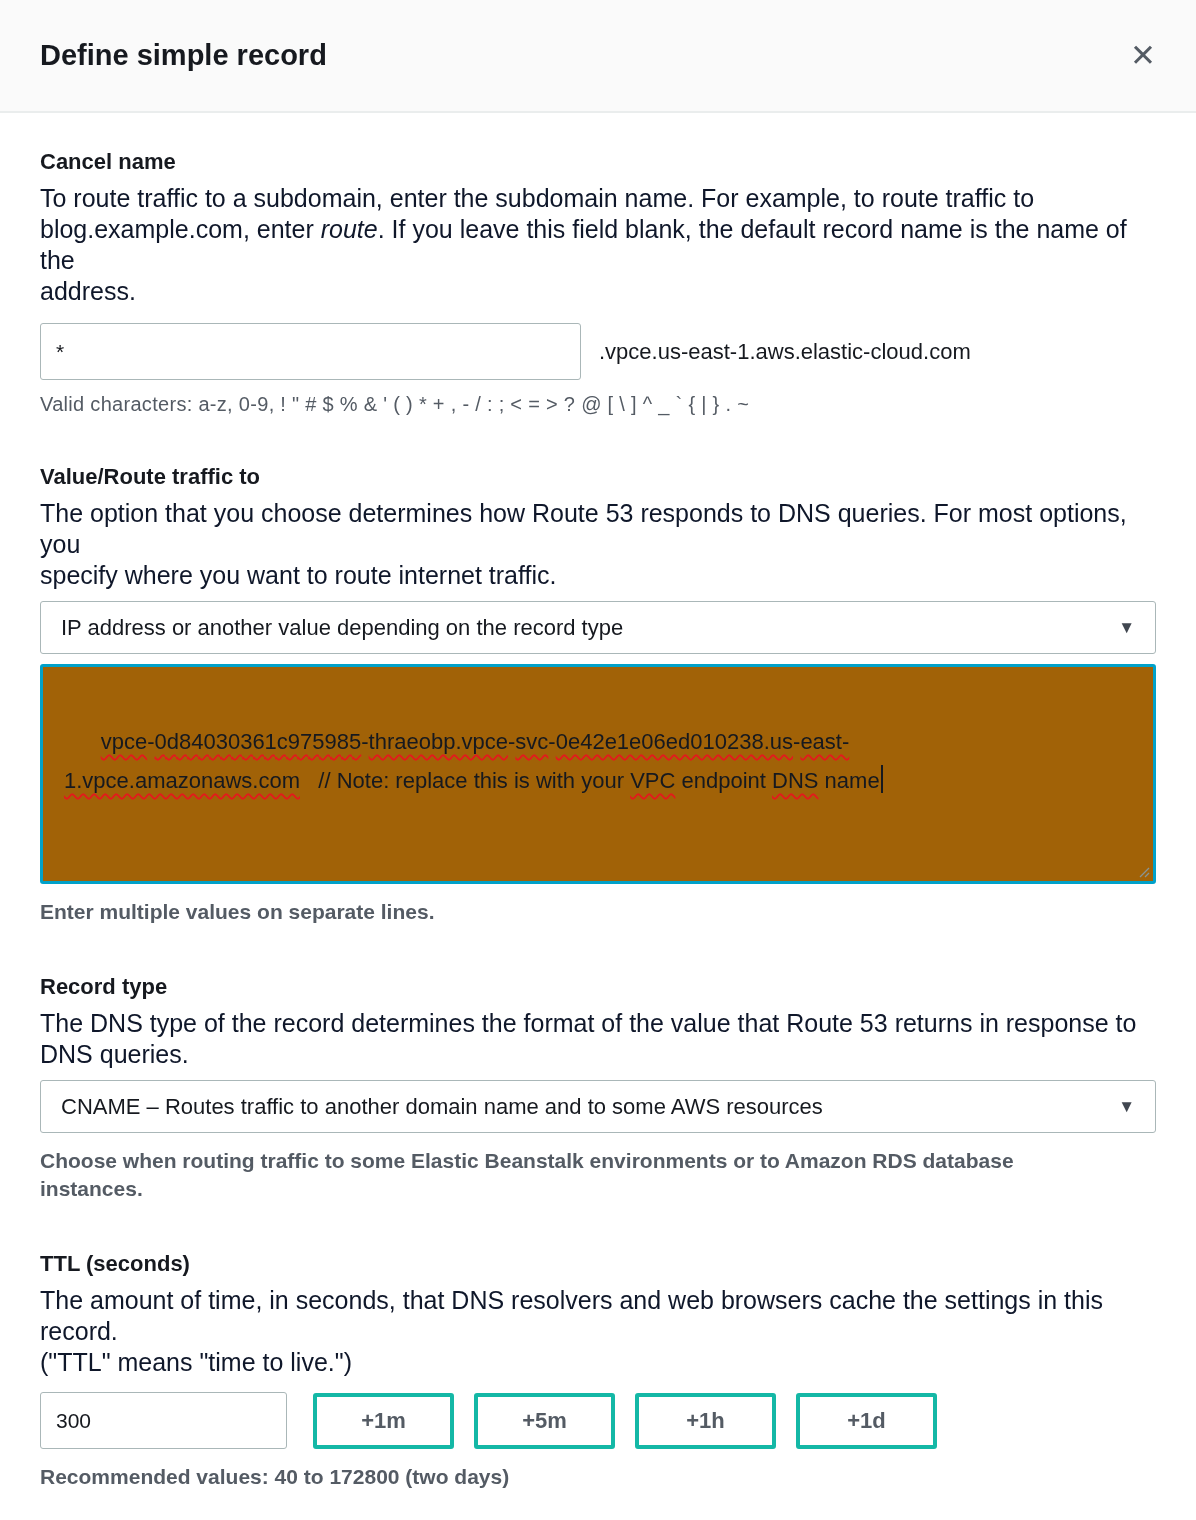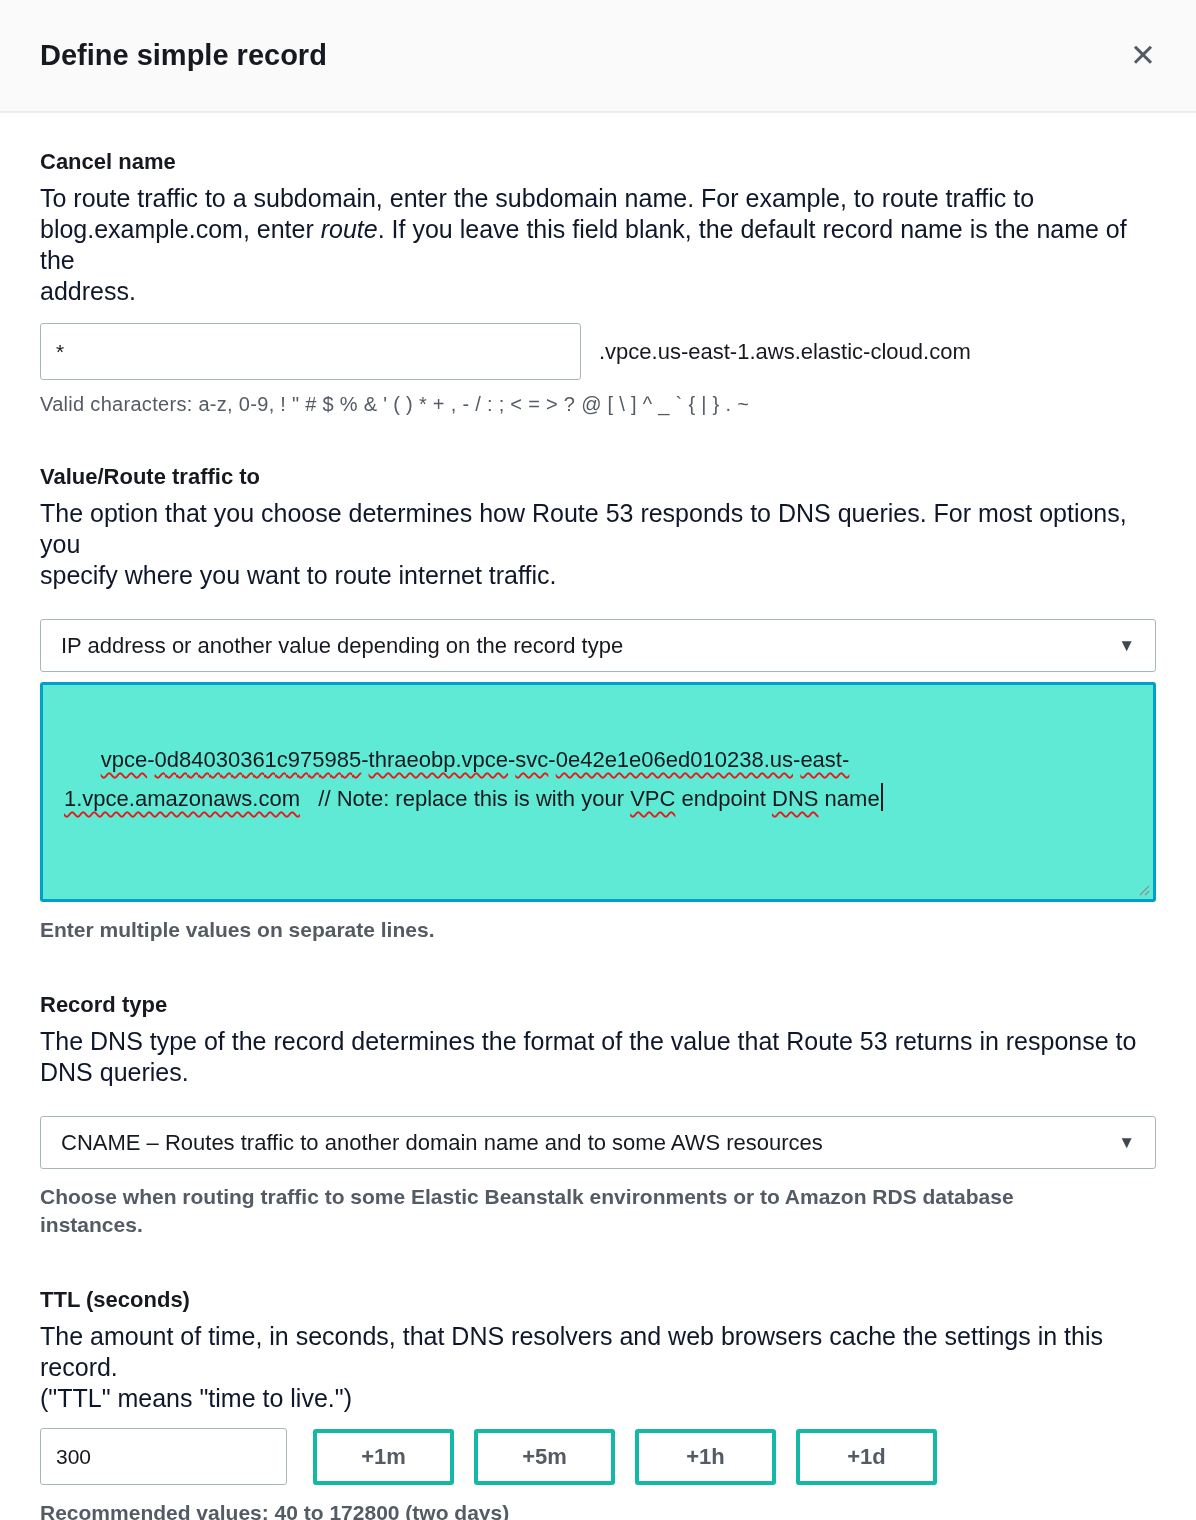--- a/index.html
+++ b/index.html
@@ -32,31 +32,31 @@
     height:57px; border:1px solid #aab7b8; border-radius:3px; background:#fff;
     font-family:"Liberation Sans", sans-serif; font-size:21px; color:#16191f;
     padding:0 15px; outline:none;
   }
   .record-row { display:flex; align-items:center; margin-top:16px; }
   .record-name-input { width:541px; }
   .domain-suffix { margin-left:18px; font-size:22px; color:#16191f; }
   .valid-chars { margin-top:13px; font-size:20px; color:#545b64; letter-spacing:0.3px; }
 
   .select {
-    margin-top:28px; height:53px; width:1116px;
+    margin-top:10px; height:53px; width:1116px;
     border:1px solid #aab7b8; border-radius:3px; background:#fff;
     display:flex; align-items:center; justify-content:space-between;
     padding:0 20px; cursor:pointer;
   }
   .select-text { font-size:22px; color:#16191f; }
   .caret-down { font-size:17px; color:#414750; }
 
   .value-box {
     position:relative; margin-top:10px; width:1116px; height:220px;
-    border:3px solid #00a1c9; border-radius:3px; background:#5eead4;
+    border:3px solid #00a1c9; border-radius:3px; background:#a16207;
     padding:16px 21px; font-size:22px; line-height:39px; color:#16191f;
     white-space:pre-wrap; word-break:break-word; cursor:text;
   }
   .squiggle {
     text-decoration-line: underline;
     text-decoration-style: wavy;
     text-decoration-color:#e21b1b;
     text-decoration-thickness:2px;
     text-underline-offset:5px;
   }

